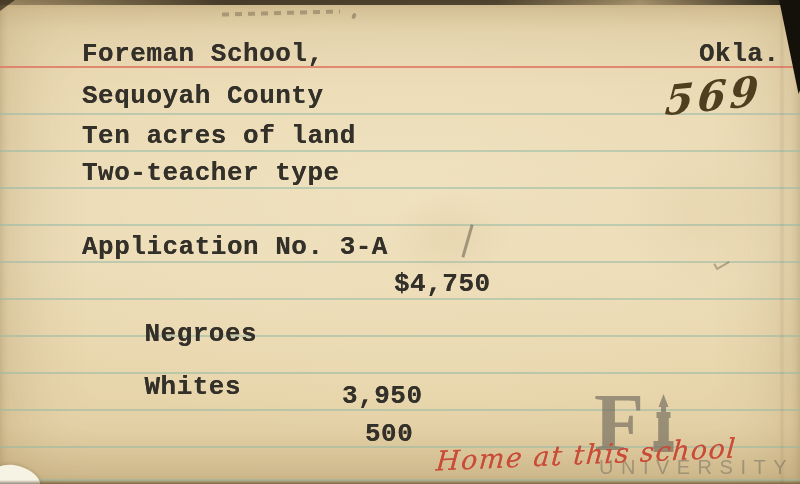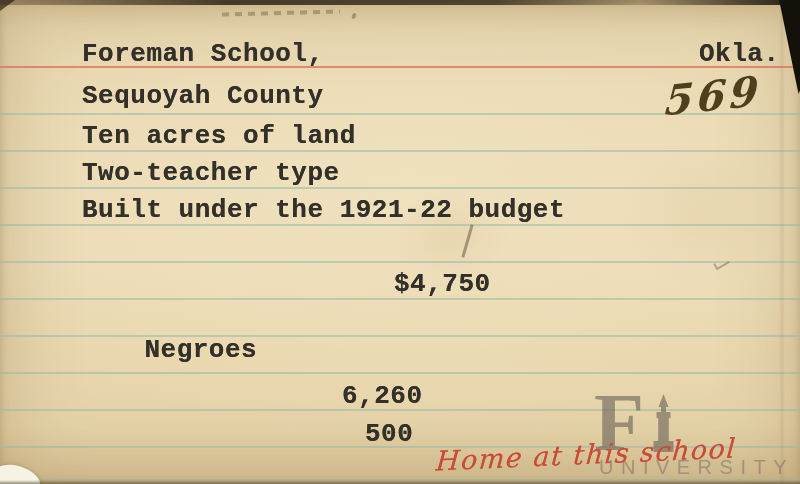--- a/index.html
+++ b/index.html
@@ -108,30 +108,33 @@
   </div>
   <div class="wm2">UNIVERSITY</div>
 
   <div class="typed" style="left:699px;top:40px">Okla.</div>
   <div class="typed" style="left:82px;top:40px">Foreman School,</div>
   <div class="typed" style="left:82px;top:82px">Sequoyah County</div>
   <div class="hand-number">569</div>
 
   <div class="typed" style="left:82px;top:159px">Two-teacher type</div>
   <div class="typed" style="left:82px;top:122px">Ten acres of land</div>
-  <div class="typed" style="left:82px;top:196px">Built under the 1921-22 budget</div>
+  <div class="typed" style="left:82px;top:233px">Application No. 3-A</div>
 
   <div class="field-row typed" style="top:270px">
     <span class="value" style="left:314px">$4,750</span>
   </div>
-  <div class="field-row typed" style="top:308px">
+  <div class="field-row typed" style="top:292px">
     <span class="label">Negroes</span>
   </div>
+  <div class="field-row typed" style="top:345px">
+    <span class="label">Whites</span>
+  </div>
   <div class="field-row typed" style="top:382px">
-    <span class="value" style="left:262px">6,260</span>
+    <span class="value" style="left:262px">3,950</span>
   </div>
   <div class="field-row typed" style="top:420px">
     <span class="value" style="left:285px">500</span>
   </div>
 
   <div class="hand-note">Home at this school</div>
 
   <div class="smudge-top"></div>
   <div class="smudge-dot"></div>
   <div class="pen-slash"></div>

